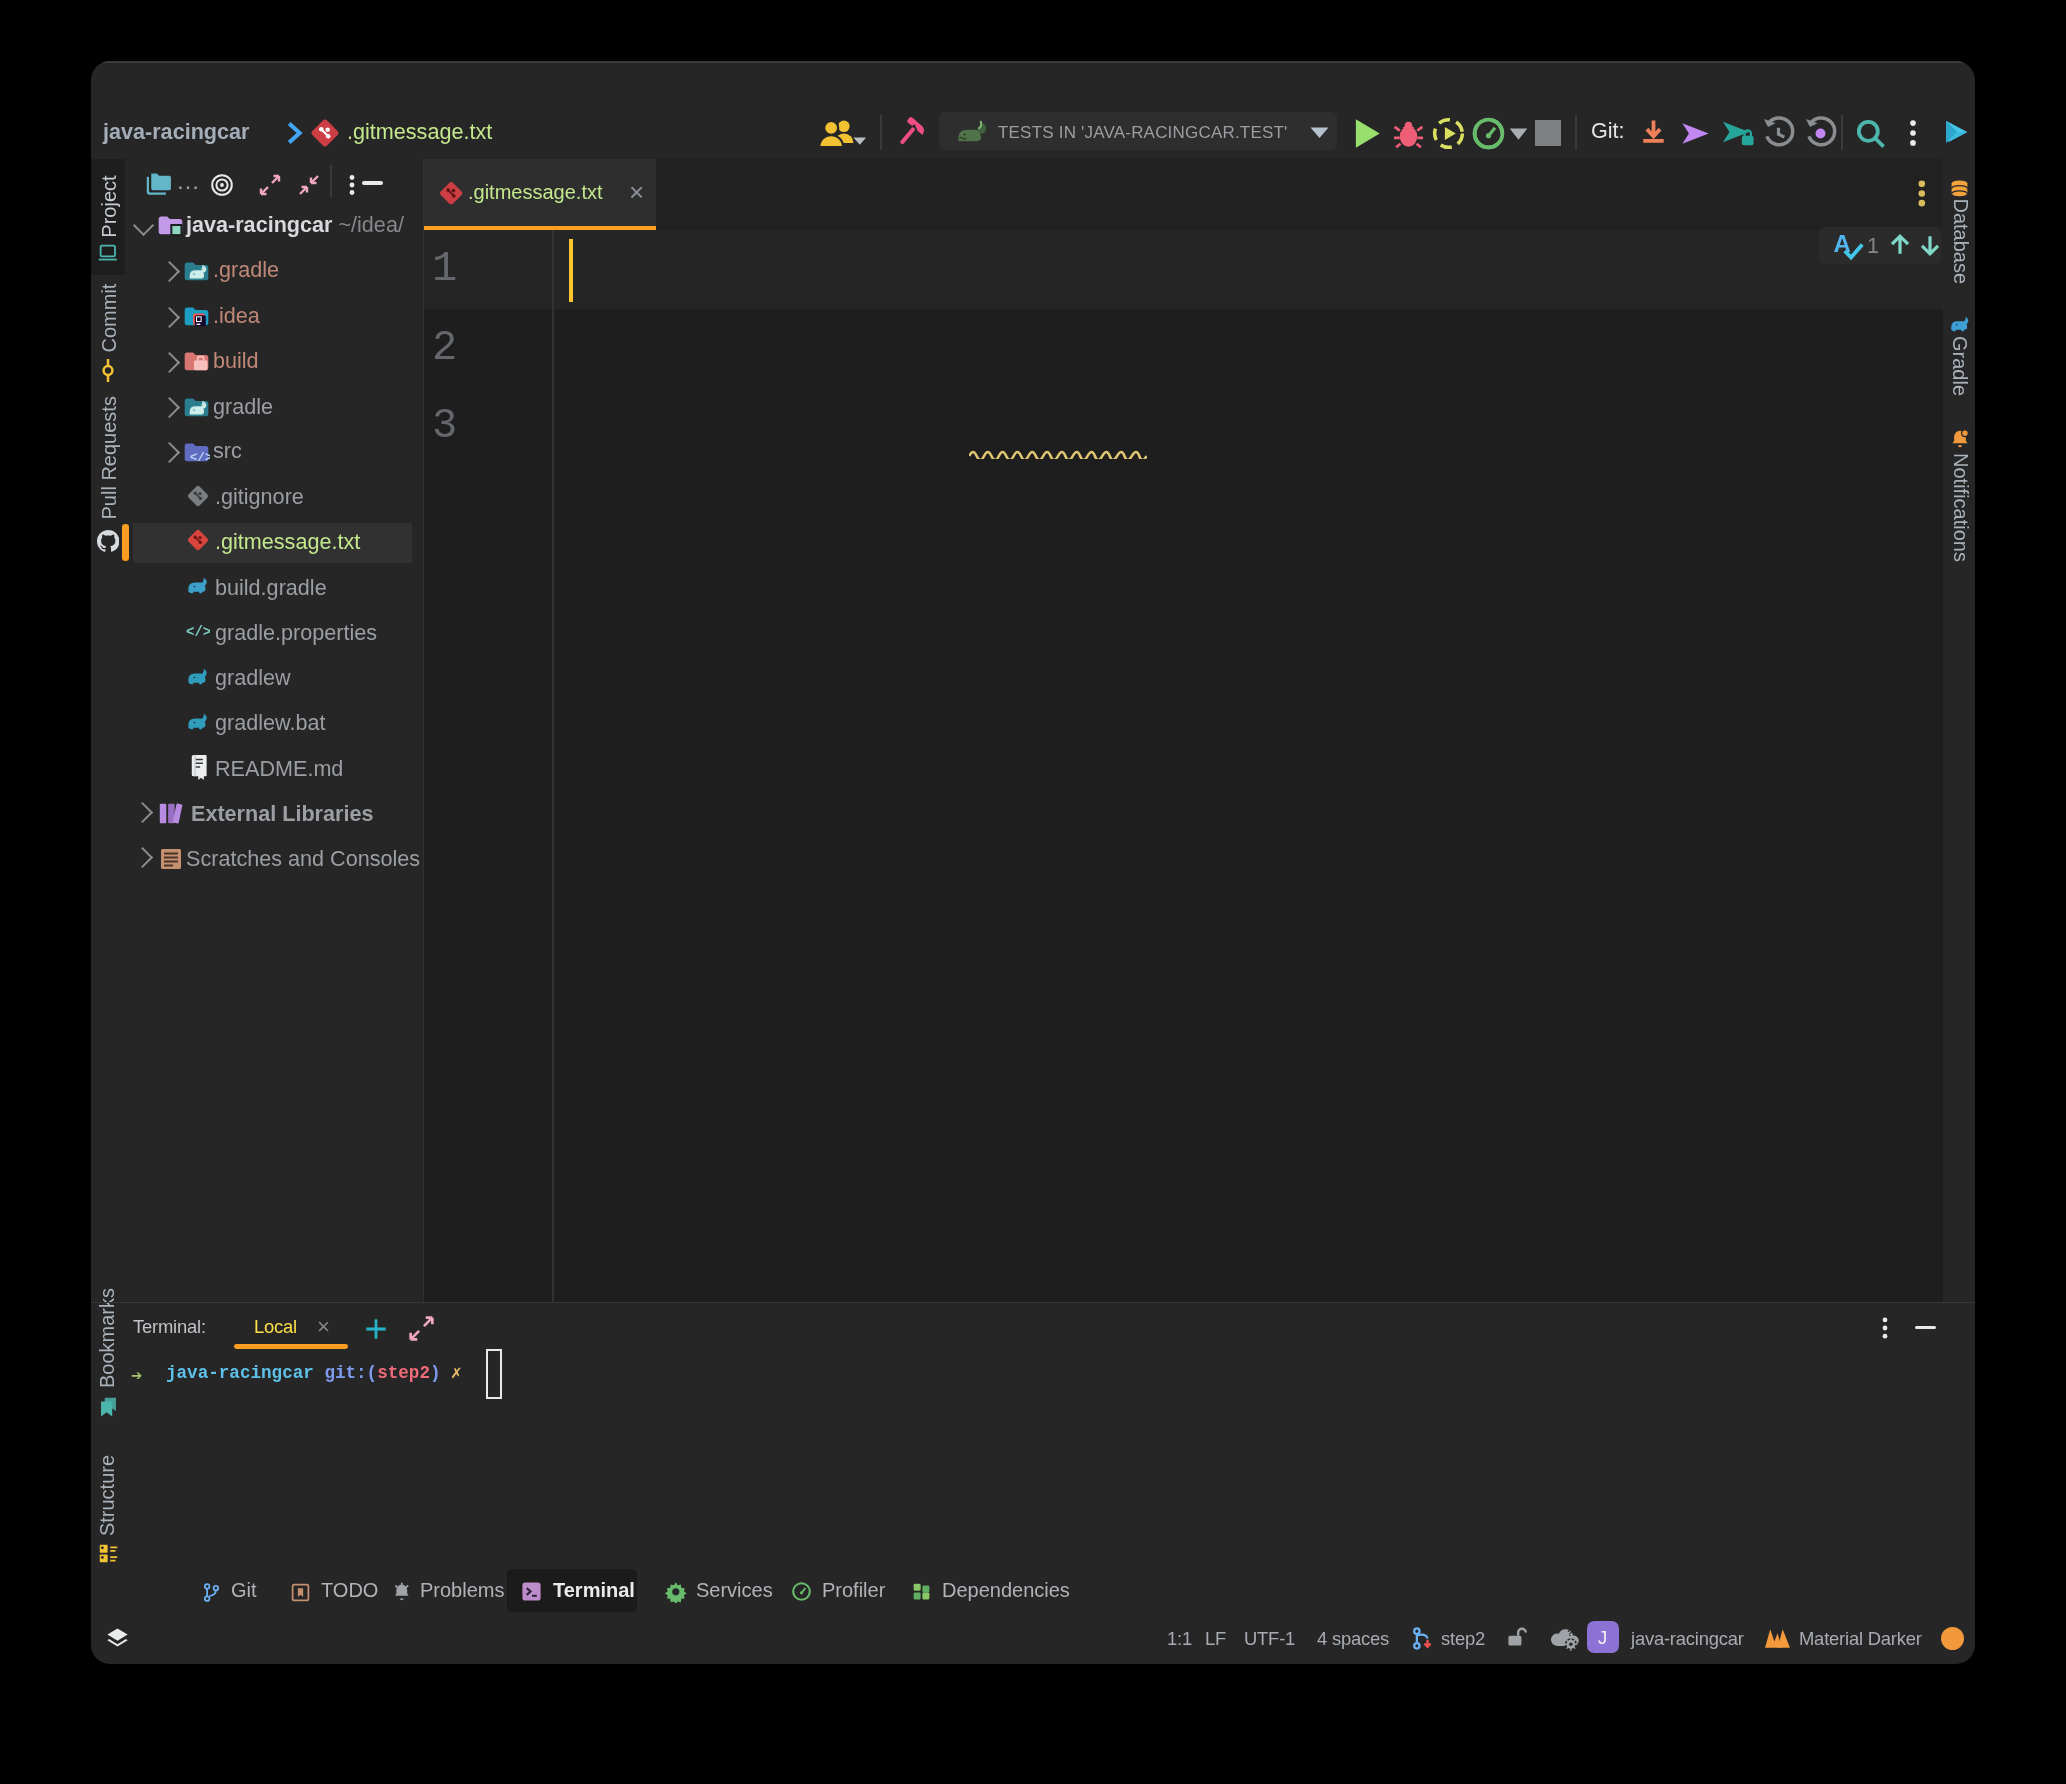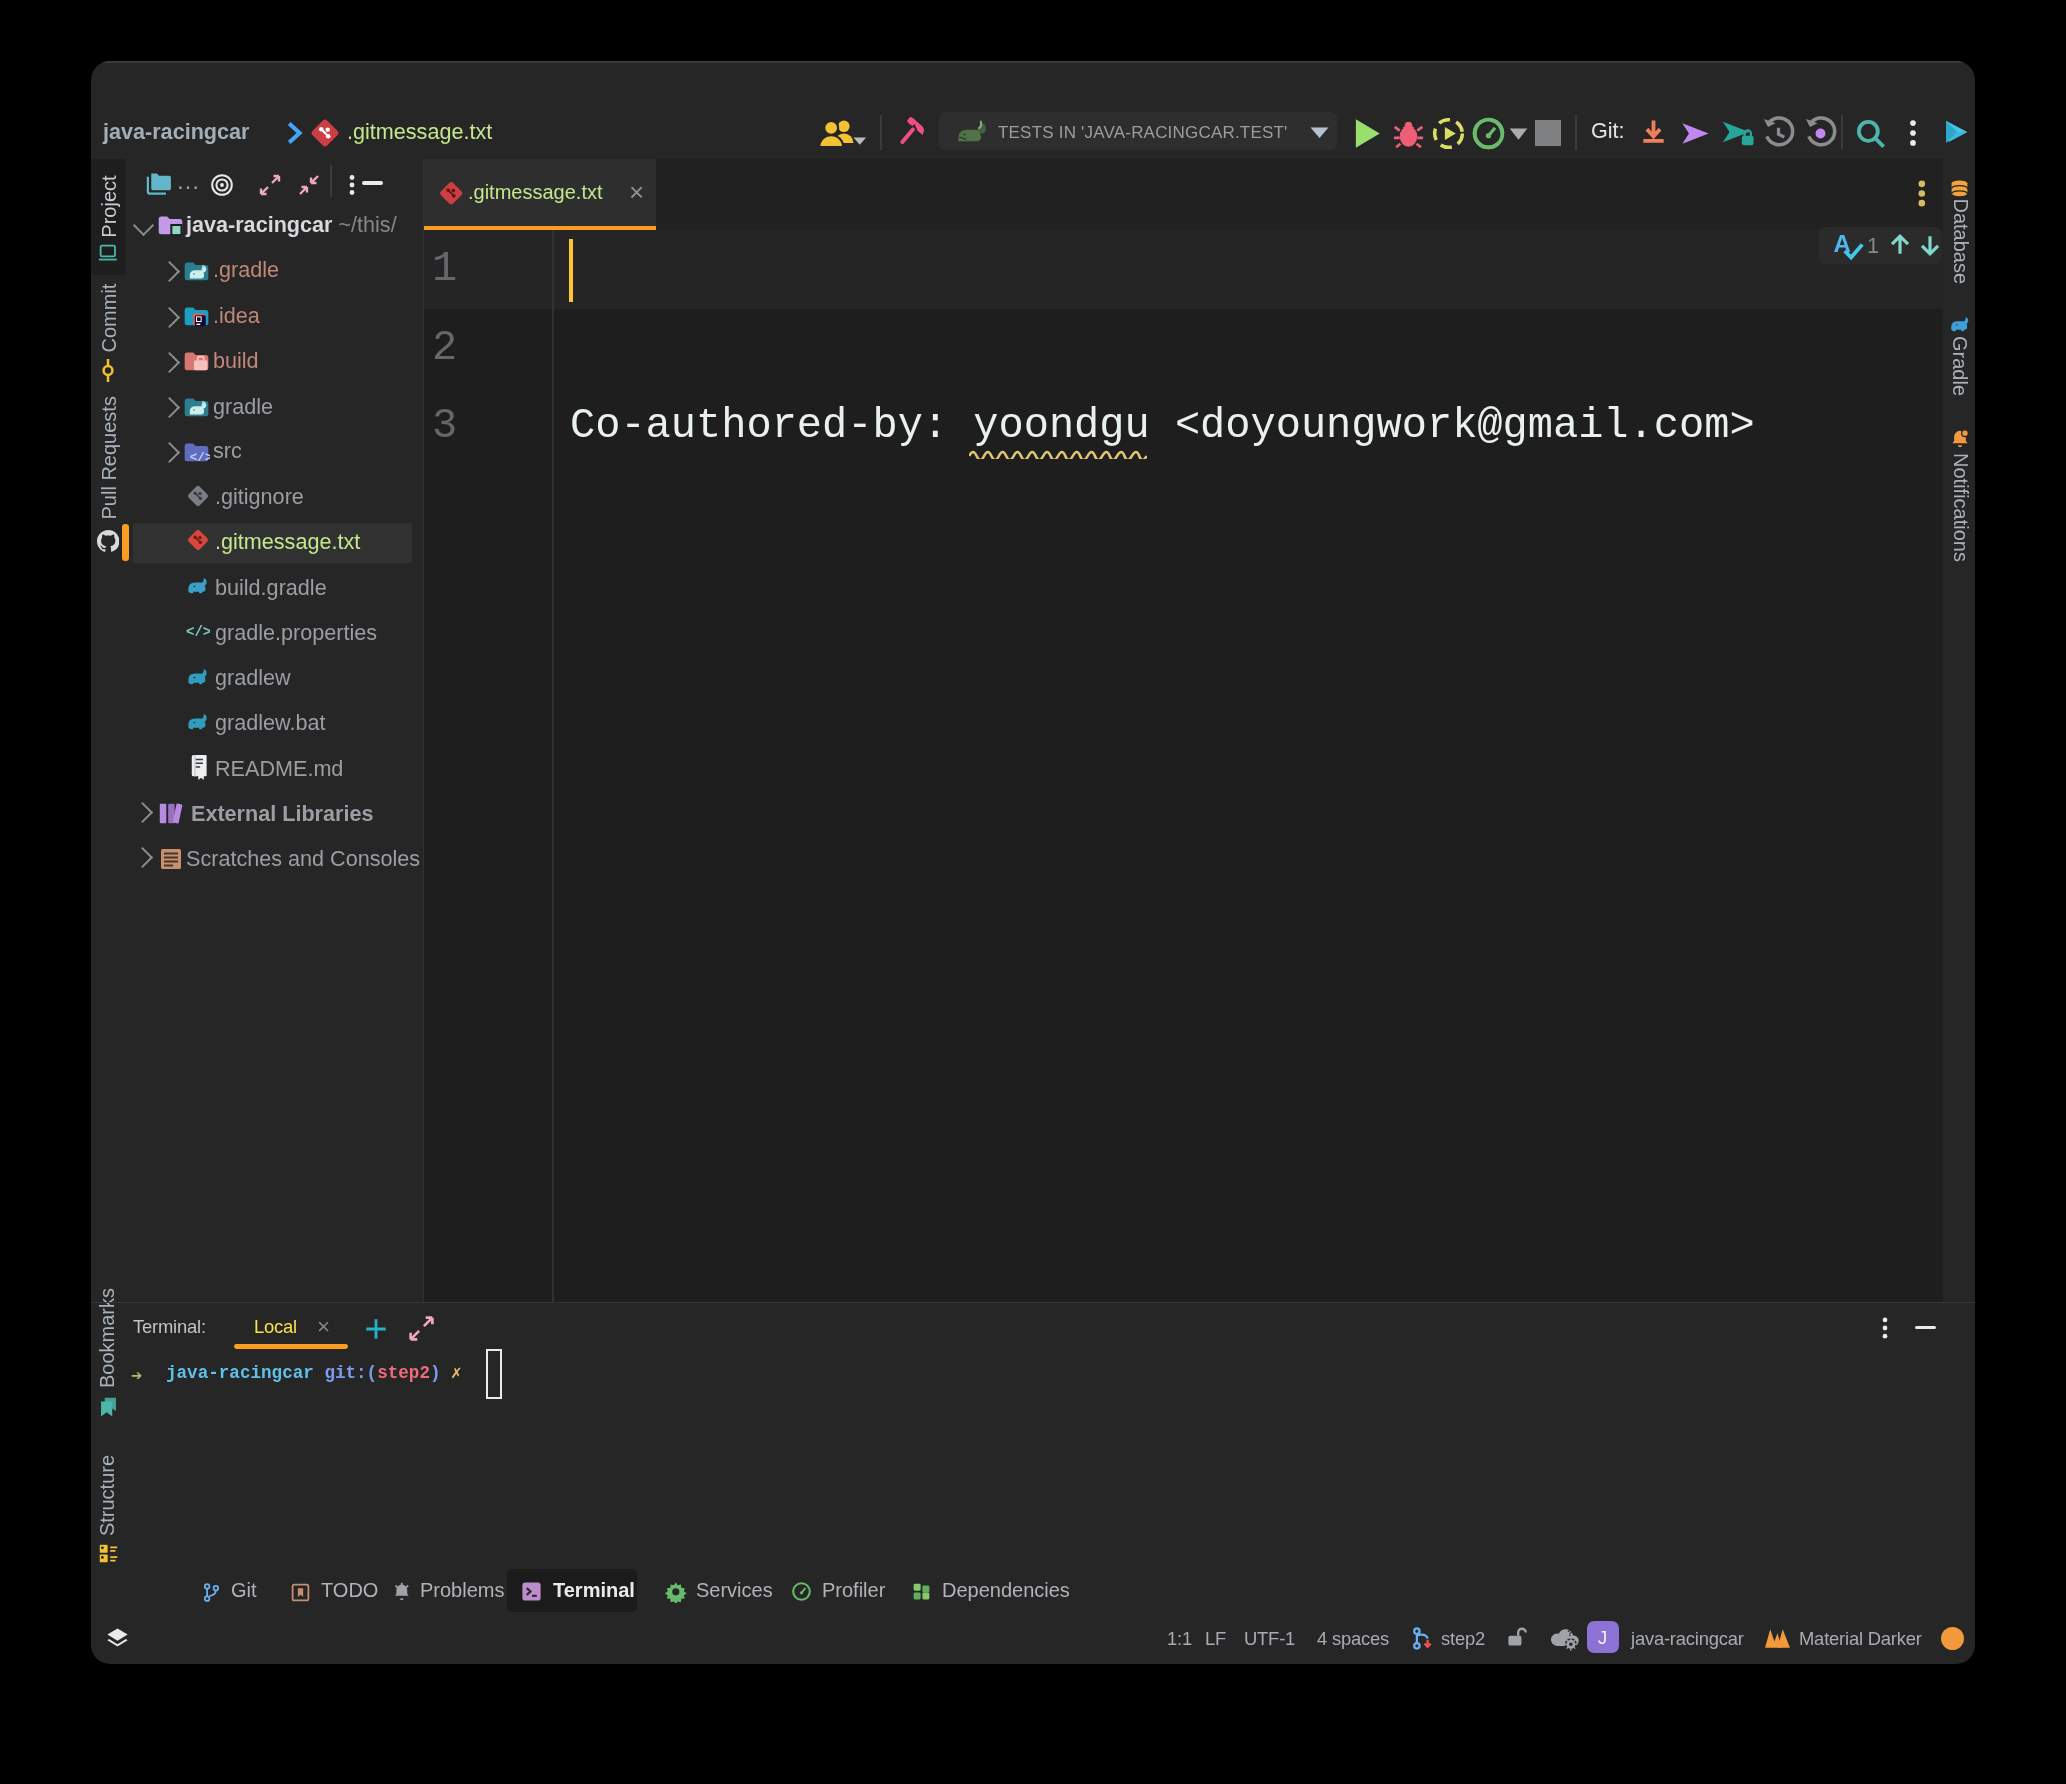--- a/index.html
+++ b/index.html
@@ -227,21 +227,21 @@
           <circle cx="12" cy="19.5" r="2.4" fill="#e8eaec"></circle>
       </svg>
       <div style="position:absolute;left:237px;top:22.4px;width:21px;height:4px;background:#e8eaec;border-radius:2px;"></div>
 
       <div style="position:absolute;left:8px;top:364px;width:279px;height:40px;background:#313132;border-radius:1.6px;"></div>
       <div class="chev d" style="left:11.2px;top:59px;"></div>
       <svg style="position:absolute;left:32px;top:53px;" width="27" height="26" viewBox="0 0 32 28">
         <path d="M2 7 a3 3 0 0 1 3-3 h7 l3 3 h12 a3 3 0 0 1 3 3 v12 a3 3 0 0 1-3 3 h-22 a3 3 0 0 1-3-3 z" fill="#c39ae8"></path>
         <rect x="17" y="14" width="12" height="12" fill="#8fd7c3" stroke="#1d1e21" stroke-width="2.4"></rect>
       </svg>
-      <div class="trow" style="left:61px;top:46px;"><span style="font-weight:bold;color:#d7d9dd;">java-racingcar</span> <span style="color:#85878b;">~/this/</span></div>
+      <div class="trow" style="left:61px;top:46px;"><span style="font-weight:bold;color:#d7d9dd;">java-racingcar</span> <span style="color:#85878b;">~/idea/</span></div>
 
       <div class="chev r" style="left:37px;top:105px;"></div>
       <svg style="position:absolute;left:58px;top:99px;" width="27" height="26" viewBox="0 0 32 28">
         <path d="M2 7 a3 3 0 0 1 3-3 h7 l3 3 h12 a3 3 0 0 1 3 3 v12 a3 3 0 0 1-3 3 h-22 a3 3 0 0 1-3-3 z" fill="#2a7e90"></path>
         <g fill="#cdeeea">
             <path d="M8 23 v-4 q0-6 7-6 h5 q4 0 4.5 4 l0.5 2 q0 4-4 4z"></path>
             <path d="M21 13 q4-1 3.5-5 q3 0.5 3 4 q0 3.5-3.5 4z"></path>
             <path d="M22 12 q3-2 1.5-5" stroke="#cdeeea" stroke-width="1.6" fill="none"></path>
           </g>
         <circle cx="13" cy="17.5" r="0.9" fill="#2a7e90"></circle>
@@ -376,21 +376,20 @@
           <circle cx="4" cy="7" r="1.7" fill="#d8bc5e"></circle>
           <circle cx="4" cy="12" r="1.7" fill="#d8bc5e"></circle>
       </svg>
       <div id="editor">
         <div id="caretband"></div>
         <div id="gutterline"></div>
         <div class="lnum" style="top:0px;">1</div>
         <div class="lnum" style="top:79px;">2</div>
         <div class="lnum" style="top:157px;">3</div>
         <div id="caret"></div>
-        <div id="code3">Co-authored-by: yoondgu &lt;doyoungwork@gmail.com&gt;</div>
         <svg style="position:absolute;left:545px;top:218px;" width="178" height="11.2" viewBox="0 0 222 14">
           <path d="M0 10 Q 4.6 0 9.2 10 T 18.5 10 T 27.7 10 T 37 10 T 46.2 10 T 55.5 10 T 64.7 10 T 74 10 T 83.2 10 T 92.5 10 T 101.7 10 T 111 10 T 120.2 10 T 129.5 10 T 138.7 10 T 148 10 T 157.2 10 T 166.5 10 T 175.7 10 T 185 10 T 194.2 10 T 203.5 10 T 212.7 10 T 222 10" stroke="#dfc571" stroke-width="3.2" fill="none"></path>
         </svg>
       </div>
       <div id="inspect">
         <div style="position:absolute;left:14.4px;top:3.2px;font-size:24px;font-weight:bold;color:#53b5f0;">A</div>
         <svg style="position:absolute;left:24px;top:16px;" width="21" height="17.6" viewBox="0 0 13 11">
             <path d="M1 5 L5 9 L12 1" stroke="#43c7e8" stroke-width="2.4" fill="none"></path>
           </svg>
         <div style="position:absolute;left:48px;top:5.6px;font-size:21.6px;color:#85888c;">1</div>

